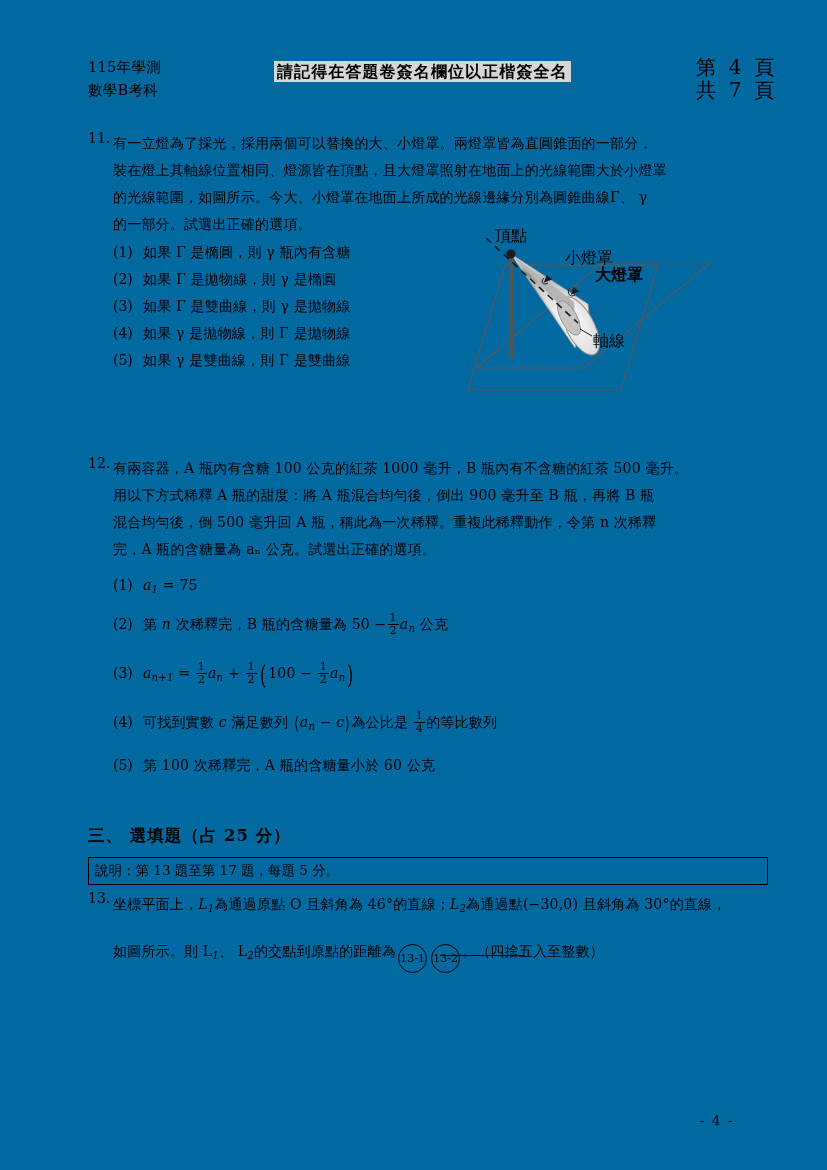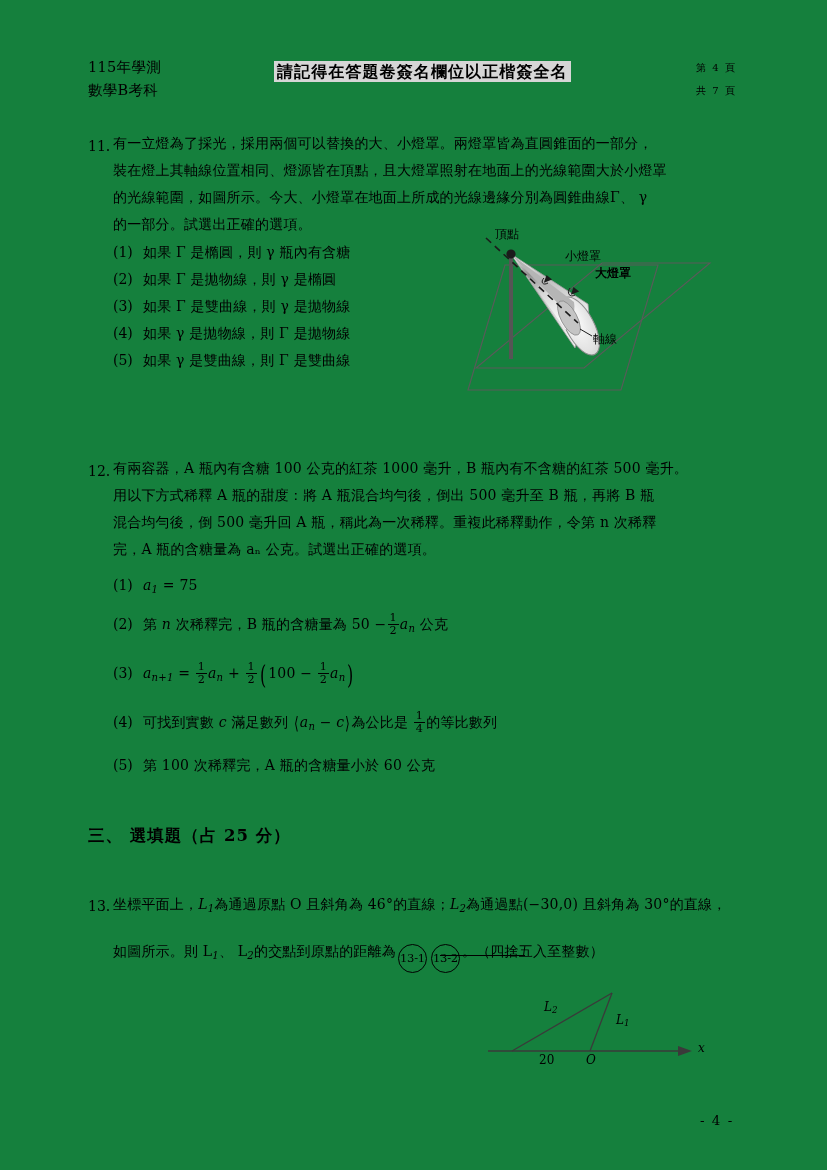--- a/index.html
+++ b/index.html
@@ -8,21 +8,21 @@
     background: #ffffff;
   }
   body {
     font-family: "DejaVu Serif", "Liberation Serif", serif;
     color: #000;
   }
   .page {
     position: relative;
     width: 827px;
     height: 1170px;
-    background: #15803d;
+    background: #0369a1;
     overflow: hidden;
   }
 
   
   .header {
     position: absolute;
     left: 88px;
     top: 56px;
     width: 700px;
     height: 56px;
@@ -43,31 +43,31 @@
     font-size: 16px;
     line-height: 19px;
     padding: 1px 3px;
     letter-spacing: 1.1px;
     font-weight: 600;
   }
   .hdr-right {
     position: absolute;
     left: 608px;
     top: 0;
-    font-size: 10px;
+    font-size: 20px;
     line-height: 23px;
   }
   .hdr-right .row { white-space: pre; }
 
   
   .qblock { position: absolute; }
   .qnum {
     position: absolute;
     left: 0;
-    top: 8px;
+    top: 0;
     font-size: 14px;
     font-family: "DejaVu Serif", "Liberation Serif", serif;
   }
   .qbody {
     margin-left: 25px;
     font-size: 14px;
     line-height: 27px;
     text-align: justify;
     letter-spacing: 0.2px;
   }
@@ -164,21 +164,21 @@
     left: 700px;
     top: 1112px;
     font-size: 13.5px;
     letter-spacing: 1.5px;
   }
 
   
   .fig { position: absolute; }
   .fig-label {
     position: absolute;
-    font-size: 12px;
+    font-size: 16px;
     font-family: "DejaVu Serif", "Liberation Serif", serif;
     white-space: nowrap;
   }
   .fig-label.ital { font-style: italic; }
 </style>
 </head>
 <body>
 
 <div class="page">
 
@@ -286,21 +286,21 @@
     <span class="fig-label" style="left:33px; top:0px;">頂點</span>
     <span class="fig-label" style="left:103px; top:22px;">小燈罩</span>
     <span class="fig-label" style="left:133px; top:39px;font-weight:bold;">大燈罩</span>
     <span class="fig-label" style="left:131px; top:105px;">軸線</span>
   </div>
 
   <div class="qblock" style="left:88px; top:455px; width:680px;">
     <span class="qnum">12.</span>
     <div class="qbody">
       <span class="ln">有兩容器，A 瓶內有含糖 100 公克的紅茶 1000 毫升，B 瓶內有不含糖的紅茶 500 毫升。</span>
-      <span class="ln">用以下方式稀釋 A 瓶的甜度：將 A 瓶混合均勻後，倒出 500 毫升至 B 瓶，再將 B 瓶</span>
+      <span class="ln">用以下方式稀釋 A 瓶的甜度：將 A 瓶混合均勻後，倒出 900 毫升至 B 瓶，再將 B 瓶</span>
       <span class="ln">混合均勻後，倒 500 毫升回 A 瓶，稱此為一次稀釋。重複此稀釋動作，令第 n 次稀釋</span>
       <span class="ln">完，A 瓶的含糖量為 aₙ 公克。試選出正確的選項。</span>
     </div>
   </div>
 
   <div class="opt-list" style="left:113px; top:571px; width:560px;">
 
     <div class="opt" style="line-height:28px;">
       <span class="lbl">(1)</span>
       <span class="txt">
@@ -334,44 +334,31 @@
       </span>
     </div>
 
     <div class="opt" style="line-height:34px;">
       <span class="lbl">(5)</span>
       <span class="txt">第 100 次稀釋完，A 瓶的含糖量小於 60 公克</span>
     </div>
   </div>
 
   <div class="section-head">三、 選填題（占 25 分）</div>
+  <div class="instr-box">
+    <span>說明：第 13 題至第 17 題，每題 5 分。</span>
+  </div>
 
   <div class="qblock" style="left:88px; top:890px; width:690px;">
     <span class="qnum">13.</span>
     <div class="qbody" style="line-height:29px;">
       <span class="ln"><span>坐標平面上，</span><i class="v">L</i><span class="sub">1</span><span>為通過原點 O 且斜角為 46°的直線；</span><i class="v">L</i><span class="sub">2</span><span>為通過點(−30,0) 且斜角為 30°的直線，</span></span>
 
       <span class="ln" style="display:block; margin-top:14px;"><span>如圖所示。則 L</span><span class="sub">1</span><span>、 L</span><span class="sub">2</span><span>的交點到原點的距離為</span><span class="ans-circle">13-1</span><span class="ans-circle">13-2</span><span>。（四捨五入至整數）</span></span>
     </div>
   </div>
 
   <div class="ans-underline"></div>
 
-  <div class="fig" style="left:482px; top:988px; width:240px; height:95px;">
-    <svg width="240" height="95" viewBox="0 0 240 95">
-
-      <line x1="6" y1="63" x2="196" y2="63" stroke="#3a3a3a" stroke-width="1.6"></line>
-      <polygon points="196,58 210,63 196,68" fill="#3a3a3a"></polygon>
-
-      <line x1="30" y1="63" x2="130" y2="5" stroke="#3a3a3a" stroke-width="1.3"></line>
-
-      <line x1="108" y1="63" x2="130" y2="5" stroke="#3a3a3a" stroke-width="1.3"></line>
-    </svg>
-    <span class="fig-label ital" style="left:62px; top:12px;"><i class="v">L</i><span class="sub">2</span></span>
-    <span class="fig-label ital" style="left:134px; top:25px;"><i class="v">L</i><span class="sub">1</span></span>
-    <span class="fig-label" style="left:57px; top:65px;">20</span>
-    <span class="fig-label ital" style="left:104px; top:65px;">O</span>
-    <span class="fig-label ital" style="left:216px; top:53px;">x</span>
-  </div>
 
   <div class="footer">- 4 -</div>
 
 </div>
 
 </body></html>

